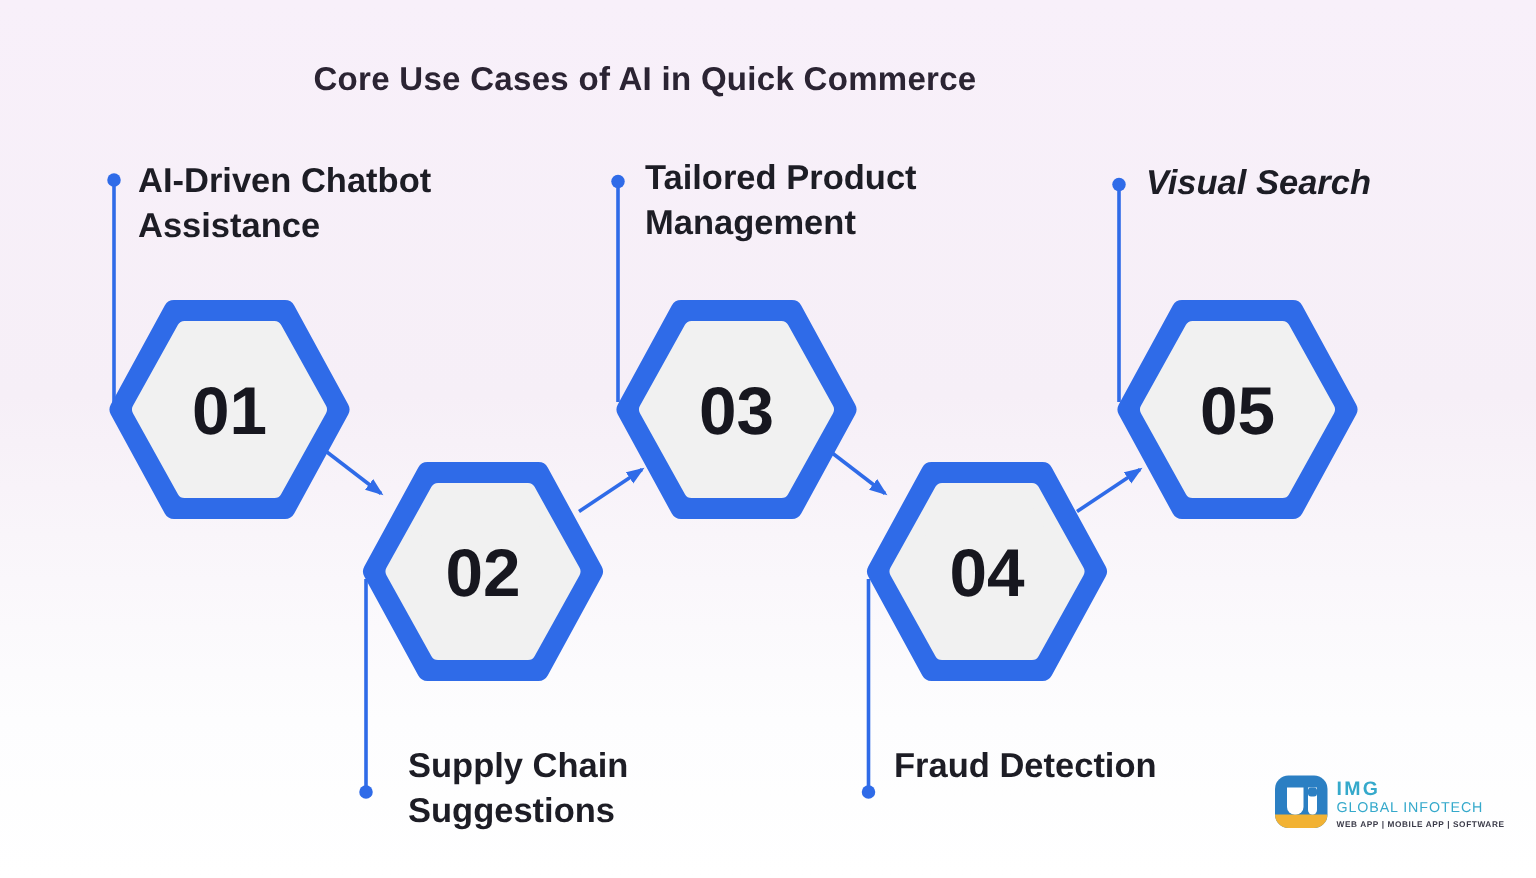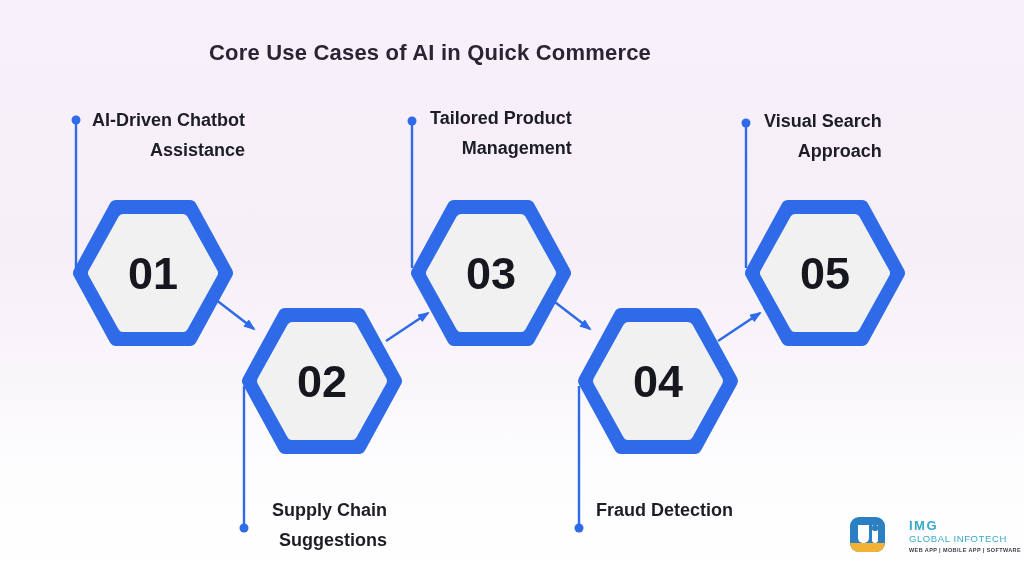--- a/index.html
+++ b/index.html
@@ -38,30 +38,29 @@
     font-family: "Liberation Sans", sans-serif;
     font-size: 45px; font-weight: bold;
     fill: var(--number-color, #17171F);
     text-anchor: middle;
   }
   .connector { stroke: var(--accent-blue, #2F6BE8); stroke-width: 2.4; }
   .dot { fill: var(--accent-blue, #2F6BE8); }
   .arrow { stroke: var(--accent-blue, #2F6BE8); stroke-width: 2.4; fill: none; }
   .step-label {
     position: absolute;
-    font-size: 18px;
+    font-size: 23px;
     line-height: 29.5px;
     font-weight: 600;
     color: var(--label-color, #1D1D25);
     white-space: nowrap;
-    text-align: right;
   }
   .step-label span { display: block; }
   
-  .logo { position: absolute; left: 850px; top: 517px; display: flex; gap: 24px; align-items: flex-start; }
+  .logo { position: absolute; left: 850px; top: 517px; display: flex; gap: 6px; align-items: flex-start; }
   .logo-badge {
     position: relative; width: 35px; height: 35px;
     border-radius: 9px; overflow: hidden;
     background: var(--logo-blue, #2B7FC3);
   }
   .logo-badge .yellow-strip { position: absolute; left: 0; bottom: 0; width: 35px; height: 9px; background: var(--logo-yellow, #F2B233); }
   .logo-badge .slot-u { position: absolute; left: 8px; top: 8px; width: 11px; height: 18px; background: #fff; border-radius: 0 0 5px 5px; }
   .logo-badge .slot-i { position: absolute; left: 22px; top: 8px; width: 6px; height: 18px; background: #fff; border-radius: 0 0 3px 3px; }
   .logo-badge .dot-i { position: absolute; left: 22px; top: 8px; width: 6px; height: 6px; background: var(--logo-blue, #2B7FC3); border-radius: 2px; }
   .logo-text { display: flex; flex-direction: column; padding-top: 2px; }
@@ -140,23 +139,22 @@
   <span>Supply Chain</span>
   <span>Suggestions</span>
 </div>
 <div class="step-label" style="left:430px; top:104px;">
   <span>Tailored Product</span>
   <span>Management</span>
 </div>
 <div class="step-label" style="left:596px; top:496px;">
   <span>Fraud Detection</span>
 </div>
-<div class="step-label" style="left:764px; top:107px;">
+<div class="step-label" style="left:764px; top:107px;font-style:italic;">
   <span>Visual Search</span>
-  <span>Approach</span>
 </div>
 
 <div class="logo">
   <div class="logo-badge">
     <div class="yellow-strip"></div>
     <div class="slot-u"></div>
     <div class="slot-i"></div>
     <div class="dot-i"></div>
   </div>
   <div class="logo-text">

